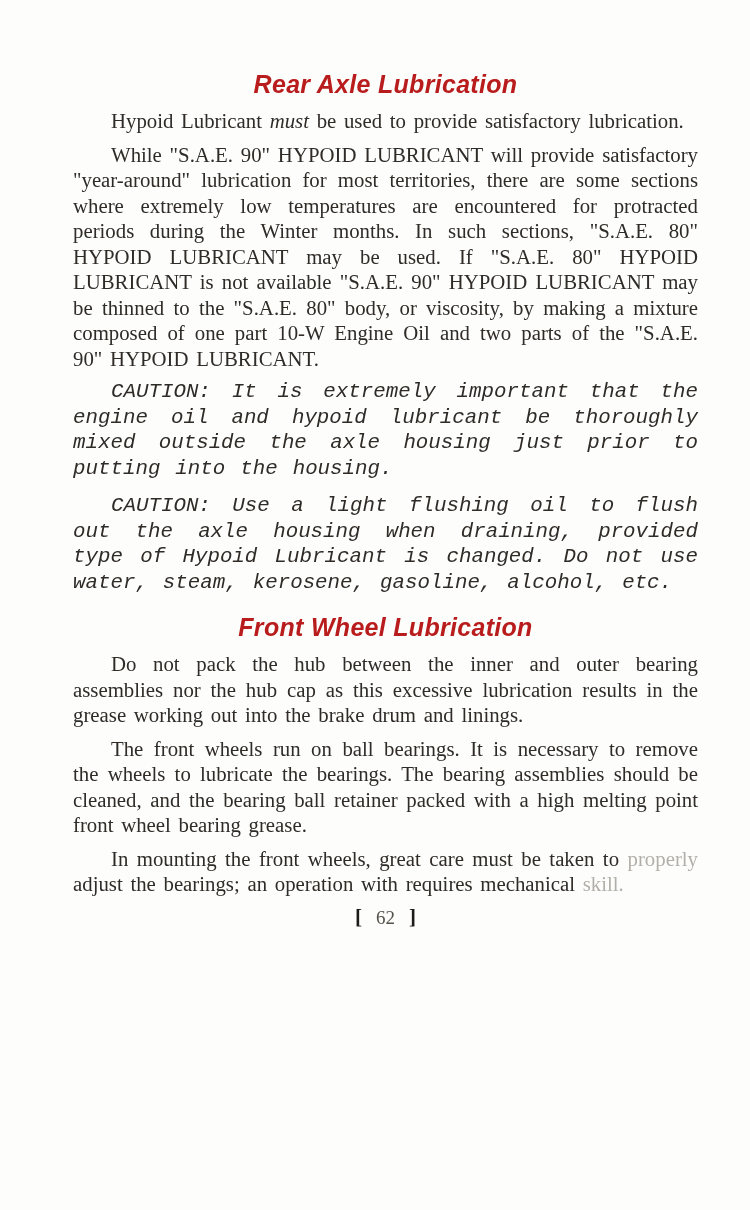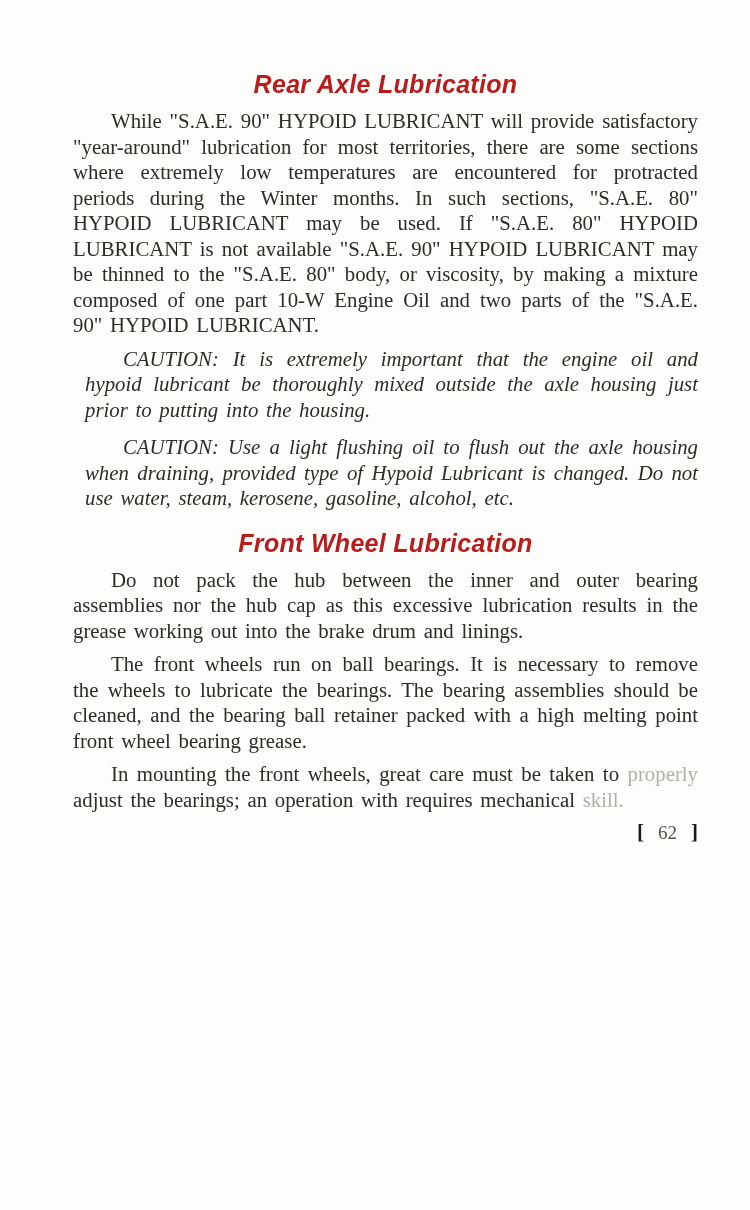--- a/index.html
+++ b/index.html
@@ -32,45 +32,47 @@
   p {
     font-size: 20.8px;
     line-height: 25.5px;
     text-align: justify;
     text-indent: 38px;
     margin: 0 0 8px 0;
     word-spacing: 2.5px;
   }
   p.caution {
     font-style: italic;
-    margin: 4px 0 12px 12px;
+    margin: 4px 0 12px 0;
+    font-family: Liberation Mono, monospace;
   }
   em.must { font-style: italic; }
   .faded { color: #9a968f; opacity: 0.75; }
   .footer {
     margin-top: 0;
-    text-align: right;
+    text-align: center;
     font-size: 19px;
     color: #3a3733;
   }
   .footer .bracket {
     font-weight: bold;
     font-size: 21px;
     color: #1d1b18;
   }
   .footer .num { padding: 0 14px; color: #55514b; }
 </style>
 </head>
 <body>
 
 <div class="page">
 
   <h2 class="heading">Rear Axle Lubrication</h2>
 
 
+  <p><span>Hypoid Lubricant </span><em class="must">must</em><span> be used to provide satisfactory lubrication.</span></p>
 
   <p>While "S.A.E. 90" HYPOID LUBRICANT will provide satisfactory "year-around" lubrication for most territories, there are some sections where extremely low temperatures are encountered for protracted periods during the Winter months. In such sections, "S.A.E. 80" HYPOID LUBRICANT may be used. If "S.A.E. 80" HYPOID LUBRICANT is not available "S.A.E. 90" HYPOID LUBRICANT may be thinned to the "S.A.E. 80" body, or viscosity, by making a mixture composed of one part 10-W Engine Oil and two parts of the "S.A.E. 90" HYPOID LUBRICANT.</p>
 
   <p class="caution">CAUTION: It is extremely important that the engine oil and hypoid lubricant be thoroughly mixed outside the axle housing just prior to putting into the housing.</p>
 
 
   <p class="caution">CAUTION: Use a light flushing oil to flush out the axle housing when draining, provided type of Hypoid Lubricant is changed. Do not use water, steam, kerosene, gasoline, alcohol, etc.</p>
 
 
   <h2 class="heading second">Front Wheel Lubrication</h2>

